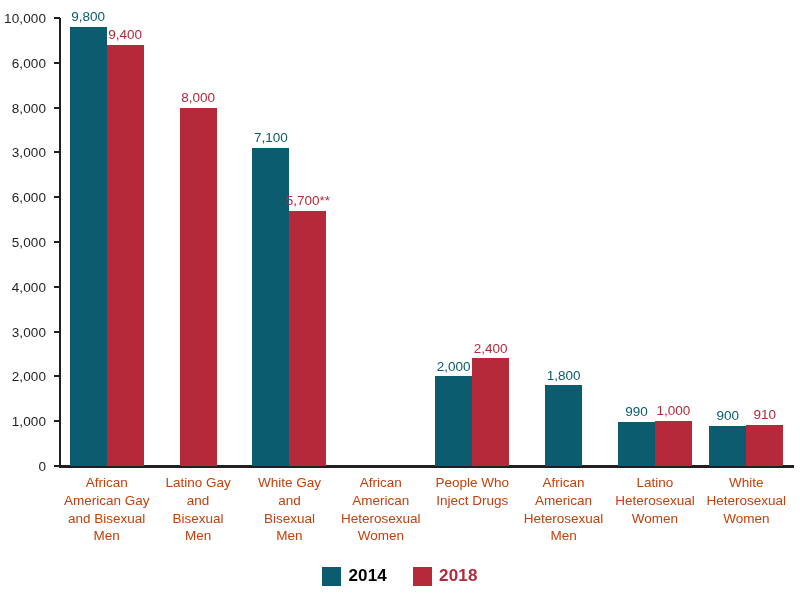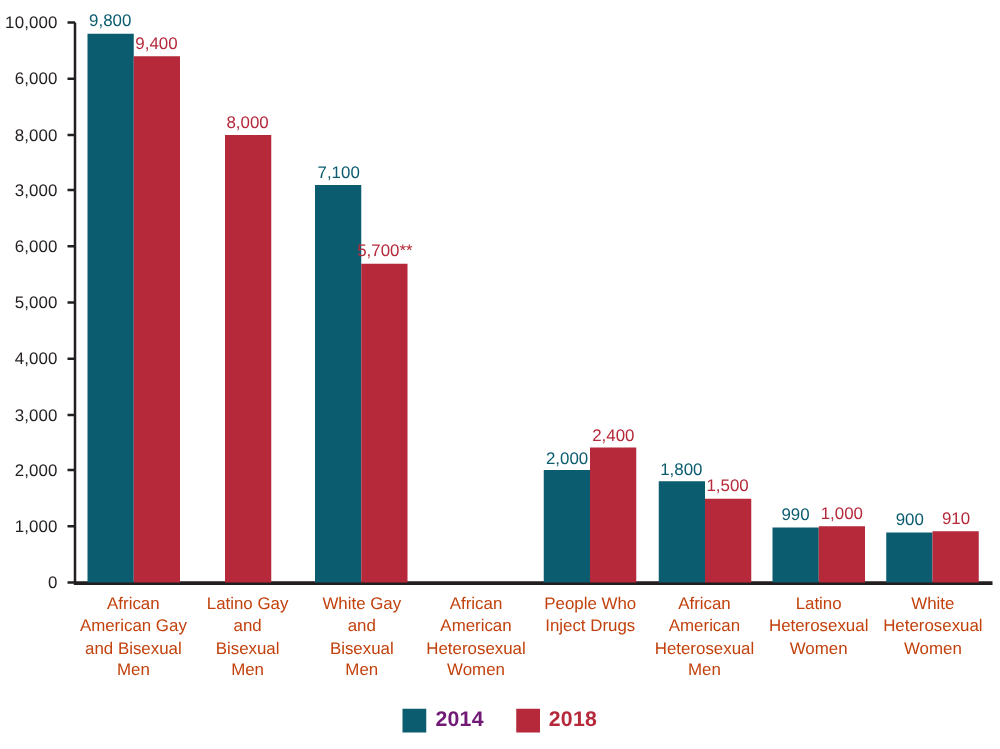--- a/index.html
+++ b/index.html
@@ -239,26 +239,20 @@
             </div>
           </div>
         </div>
         <div class="bar-group">
           <div class="bar-wrap">
             <div style="position: relative; width: 37px;">
               <div class="bar-value teal">1,800</div>
               <div class="bar teal" style="height: 80.64px;"></div>
             </div>
           </div>
-          <div class="bar-wrap">
-            <div style="position: relative; width: 37px;">
-              <div class="bar-value red">1,500</div>
-              <div class="bar red" style="height: 67.2px;"></div>
-            </div>
-          </div>
         </div>
         <div class="bar-group">
           <div class="bar-wrap">
             <div style="position: relative; width: 37px;">
               <div class="bar-value teal">990</div>
               <div class="bar teal" style="height: 44.352px;"></div>
             </div>
           </div>
           <div class="bar-wrap">
             <div style="position: relative; width: 37px;">
@@ -327,21 +321,21 @@
       <div class="x-label">
         <div>White</div>
         <div>Heterosexual</div>
         <div>Women</div>
       </div>
     </div>
 
   <div class="legend">
       <div class="legend-item">
         <span class="legend-swatch" style="background: rgb(10, 92, 110);"></span>
-        <span class="legend-label" style="color: #701a75;">2014</span>
+        <span class="legend-label" style="color: #000000;">2014</span>
       </div>
       <div class="legend-item">
         <span class="legend-swatch" style="background: rgb(181, 41, 58);"></span>
         <span class="legend-label" style="color: rgb(181, 41, 58);">2018</span>
       </div>
     </div>
 
 <div class="y-tick-mark" style="top: 466px;"></div>
     <div class="y-tick-mark" style="top: 421.2px;"></div>
     <div class="y-tick-mark" style="top: 376.4px;"></div>

